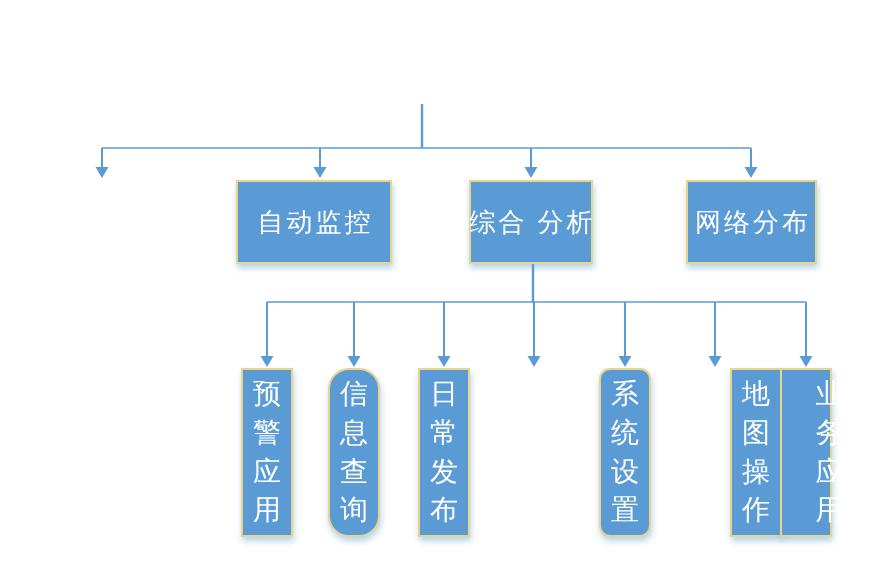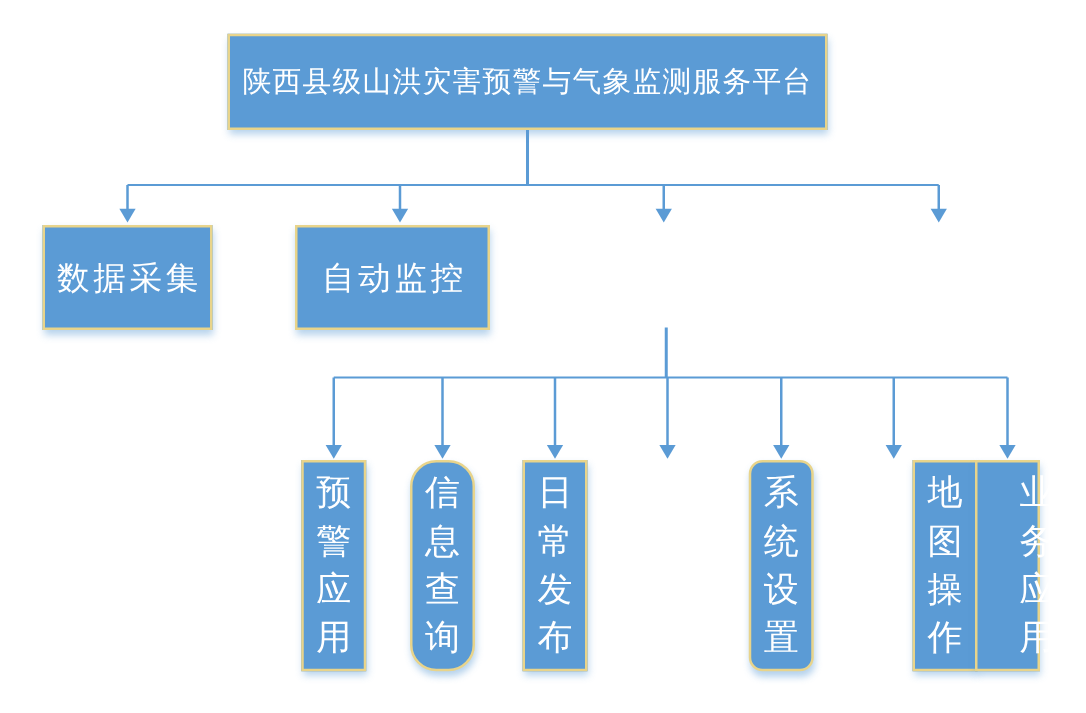--- a/index.html
+++ b/index.html
@@ -60,29 +60,29 @@
       <path class="arrow" d="M527.5,356 L540.5,356 L534,367 Z"></path>
       <path class="ln stub" d="M625,302 L625,357"></path>
       <path class="arrow" d="M618.5,356 L631.5,356 L625,367 Z"></path>
       <path class="ln stub" d="M715,302 L715,357"></path>
       <path class="arrow" d="M708.5,356 L721.5,356 L715,367 Z"></path>
       <path class="ln stub" d="M806,302 L806,357"></path>
       <path class="arrow" d="M799.5,356 L812.5,356 L806,367 Z"></path>
     </g>
   </svg>
 
-  <div class="node root">
-    <span class="node-label">陕西县级山洪灾害预警与气象监测服务平台</span>
-  </div>
 
-  <div class="node l2" style="left:34px;width:136px;">
-    <span class="node-label">数据采集</span>
-  </div>
   <div class="node l2" style="left:236px;width:156px;">
     <span class="node-label">自动监控</span>
+  </div>
+  <div class="node l2" style="left:469px;width:124px;">
+    <span class="node-label">综合 分析</span>
+  </div>
+  <div class="node l2" style="left:686px;width:131px;">
+    <span class="node-label">网络分布</span>
   </div>
 
   <div class="node l3" style="left:241px;">
     <span class="node-label">预警应用</span>
   </div>
   <div class="node l3" style="left:328px;border-radius:21px;">
     <span class="node-label">信息查询</span>
   </div>
   <div class="node l3" style="left:418px;">
     <span class="node-label">日常发布</span>

